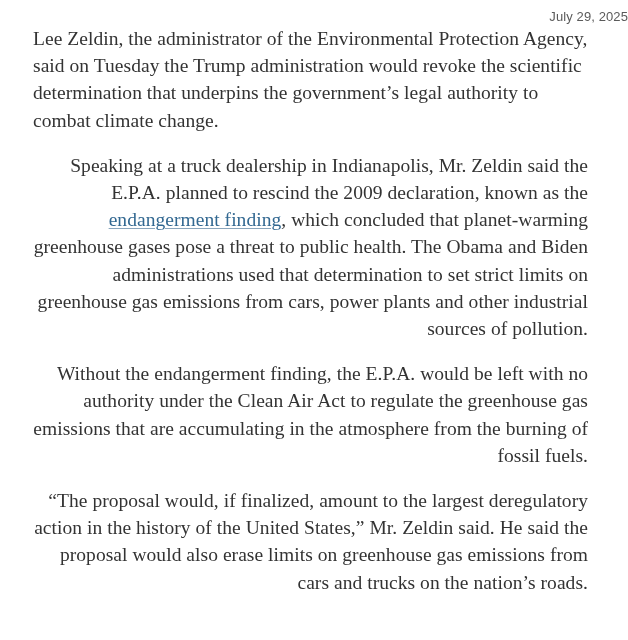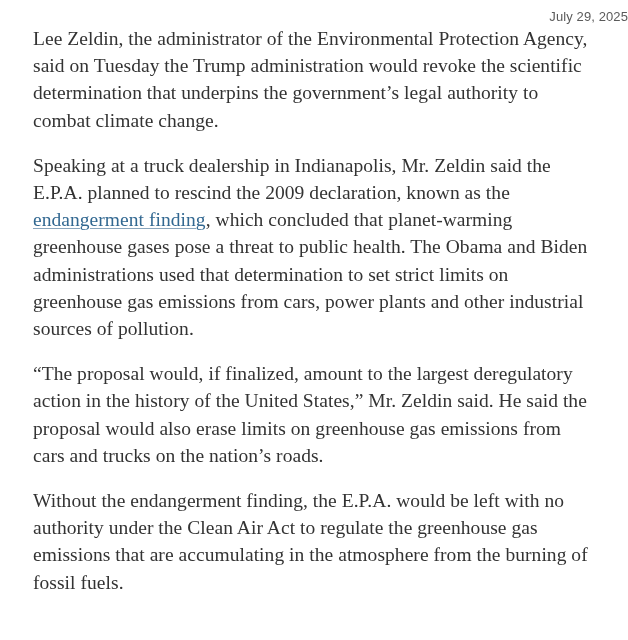--- a/index.html
+++ b/index.html
@@ -36,20 +36,21 @@
     font-family: "Liberation Serif", "DejaVu Serif", serif;
     font-size: 19.5px;
     line-height: 27.2px;
     color: #333333;
     margin: 0;
     letter-spacing: 0.05px;
     max-width: 556px;
   }
   .para + .para {
     margin-top: 18px;
+    text-align: right;
   }
   .para-first {
   }
   .inline-link {
     color: #326891;
     text-decoration: underline;
     text-decoration-thickness: 1px;
     text-underline-offset: 2px;
     text-decoration-color: #8aa6bd;
     cursor: pointer;
@@ -61,18 +62,18 @@
 <div class="article">
 
   <div class="dateline">July 29, 2025</div>
 
   <div class="body-copy">
 
     <p class="para para-first">Lee Zeldin, the administrator of the Environmental Protection Agency, said on Tuesday the Trump administration would revoke the scientific determination that underpins the government’s legal authority to combat climate change.</p>
 
     <p class="para"><span>Speaking at a truck dealership in Indianapolis, Mr. Zeldin said the E.P.A. planned to rescind the 2009 declaration, known as the </span><span class="inline-link">endangerment finding</span><span>, which concluded that planet-warming greenhouse gases pose a threat to public health. The Obama and Biden administrations used that determination to set strict limits on greenhouse gas emissions from cars, power plants and other industrial sources of pollution.</span></p>
 
+    <p class="para">Without the endangerment finding, the E.P.A. would be left with no authority under the Clean Air Act to regulate the greenhouse gas emissions that are accumulating in the atmosphere from the burning of fossil fuels.</p>
+
     <p class="para">“The proposal would, if finalized, amount to the largest deregulatory action in the history of the United States,” Mr. Zeldin said. He said the proposal would also erase limits on greenhouse gas emissions from cars and trucks on the nation’s roads.</p>
-
-    <p class="para">Without the endangerment finding, the E.P.A. would be left with no authority under the Clean Air Act to regulate the greenhouse gas emissions that are accumulating in the atmosphere from the burning of fossil fuels.</p>
 
   </div>
 </div>
 
 </body></html>

